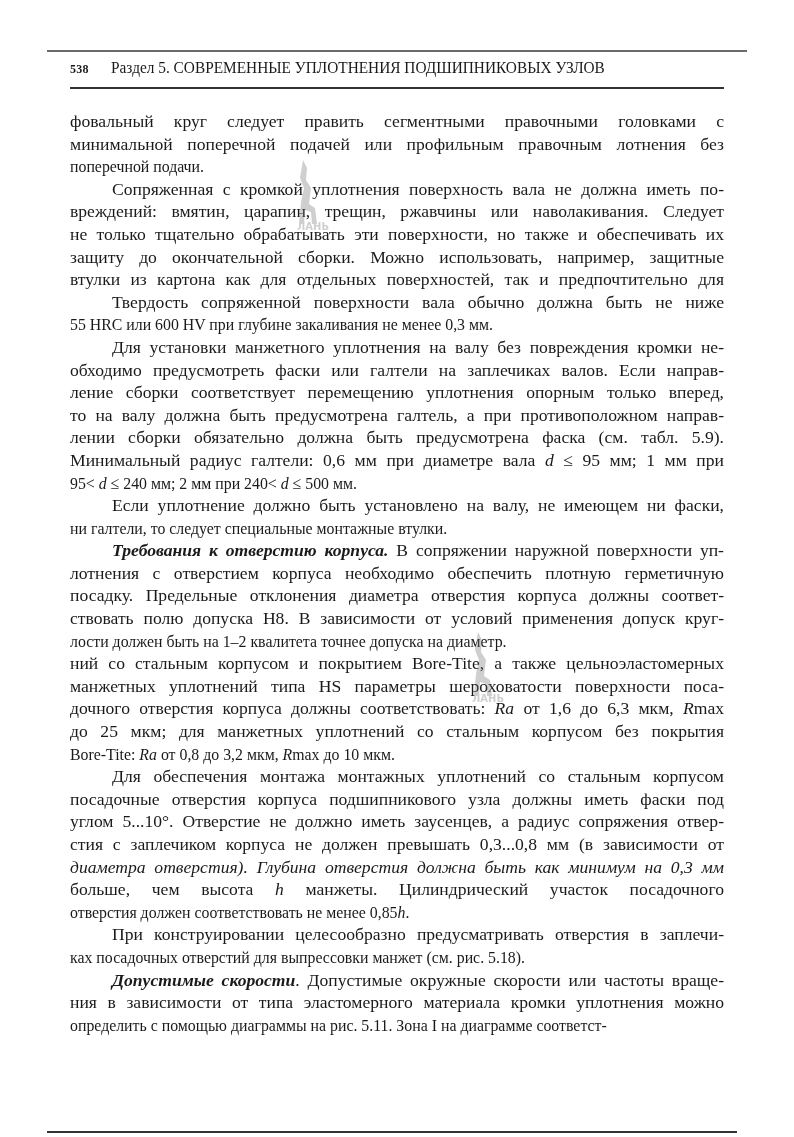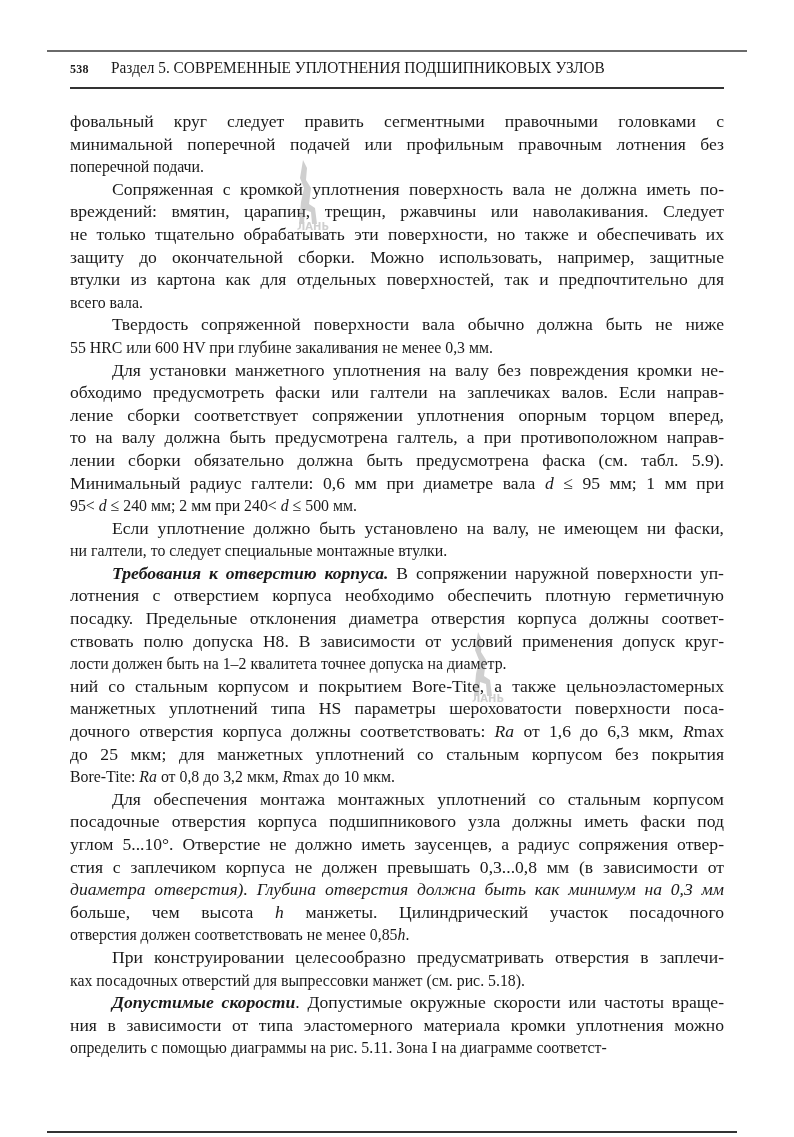--- a/index.html
+++ b/index.html
@@ -122,37 +122,36 @@
       </div>
       <div class="line justify">
         <span class="txt" style="display: block; text-align: justify; text-align-last: justify; width: 654px; transform: scaleX(1);">не только тщательно обрабатывать эти поверхности, но также и обеспечивать их</span>
       </div>
       <div class="line justify">
         <span class="txt" style="display: block; text-align: justify; text-align-last: justify; width: 654px; transform: scaleX(1);">защиту до окончательной сборки. Можно использовать, например, защитные</span>
       </div>
       <div class="line justify">
         <span class="txt" style="display: block; text-align: justify; text-align-last: justify; width: 654px; transform: scaleX(1);">втулки из картона как для отдельных поверхностей, так и предпочтительно для</span>
       </div>
-      <div class="line"><span class="txt" style="transform: scaleX(0.9);">всего вала.</span></div>
     </div>
     <div>
       <div class="line indent justify">
         <span class="txt" style="display: block; text-align: justify; text-align-last: justify; width: 612px; transform: scaleX(1);">Твердость сопряженной поверхности вала обычно должна быть не ниже</span>
       </div>
       <div class="line"><span class="txt" style="transform: scaleX(0.9);">55 HRC или 600 HV при глубине закаливания не менее 0,3 мм.</span></div>
     </div>
     <div>
       <div class="line indent justify">
         <span class="txt" style="display: block; text-align: justify; text-align-last: justify; width: 612px; transform: scaleX(1);">Для установки манжетного уплотнения на валу без повреждения кромки не-</span>
       </div>
       <div class="line justify">
         <span class="txt" style="display: block; text-align: justify; text-align-last: justify; width: 654px; transform: scaleX(1);">обходимо предусмотреть фаски или галтели на заплечиках валов. Если направ-</span>
       </div>
       <div class="line justify">
-        <span class="txt" style="display: block; text-align: justify; text-align-last: justify; width: 654px; transform: scaleX(1);">ление сборки соответствует сопряжении уплотнения опорным торцом вперед,</span>
+        <span class="txt" style="display: block; text-align: justify; text-align-last: justify; width: 654px; transform: scaleX(1);">ление сборки соответствует перемещению уплотнения опорным только вперед,</span>
       </div>
       <div class="line justify">
         <span class="txt" style="display: block; text-align: justify; text-align-last: justify; width: 654px; transform: scaleX(1);">то на валу должна быть предусмотрена галтель, а при противоположном направ-</span>
       </div>
       <div class="line justify">
         <span class="txt" style="display: block; text-align: justify; text-align-last: justify; width: 654px; transform: scaleX(1);">лении сборки обязательно должна быть предусмотрена фаска (см. табл. 5.9).</span>
       </div>
       <div class="line justify">
         <span class="txt" style="display: block; text-align: justify; text-align-last: justify; width: 654px; transform: scaleX(1);">Минимальный радиус галтели: 0,6 мм при диаметре вала <i>d</i> ≤ 95 мм; 1 мм при</span>
       </div>

